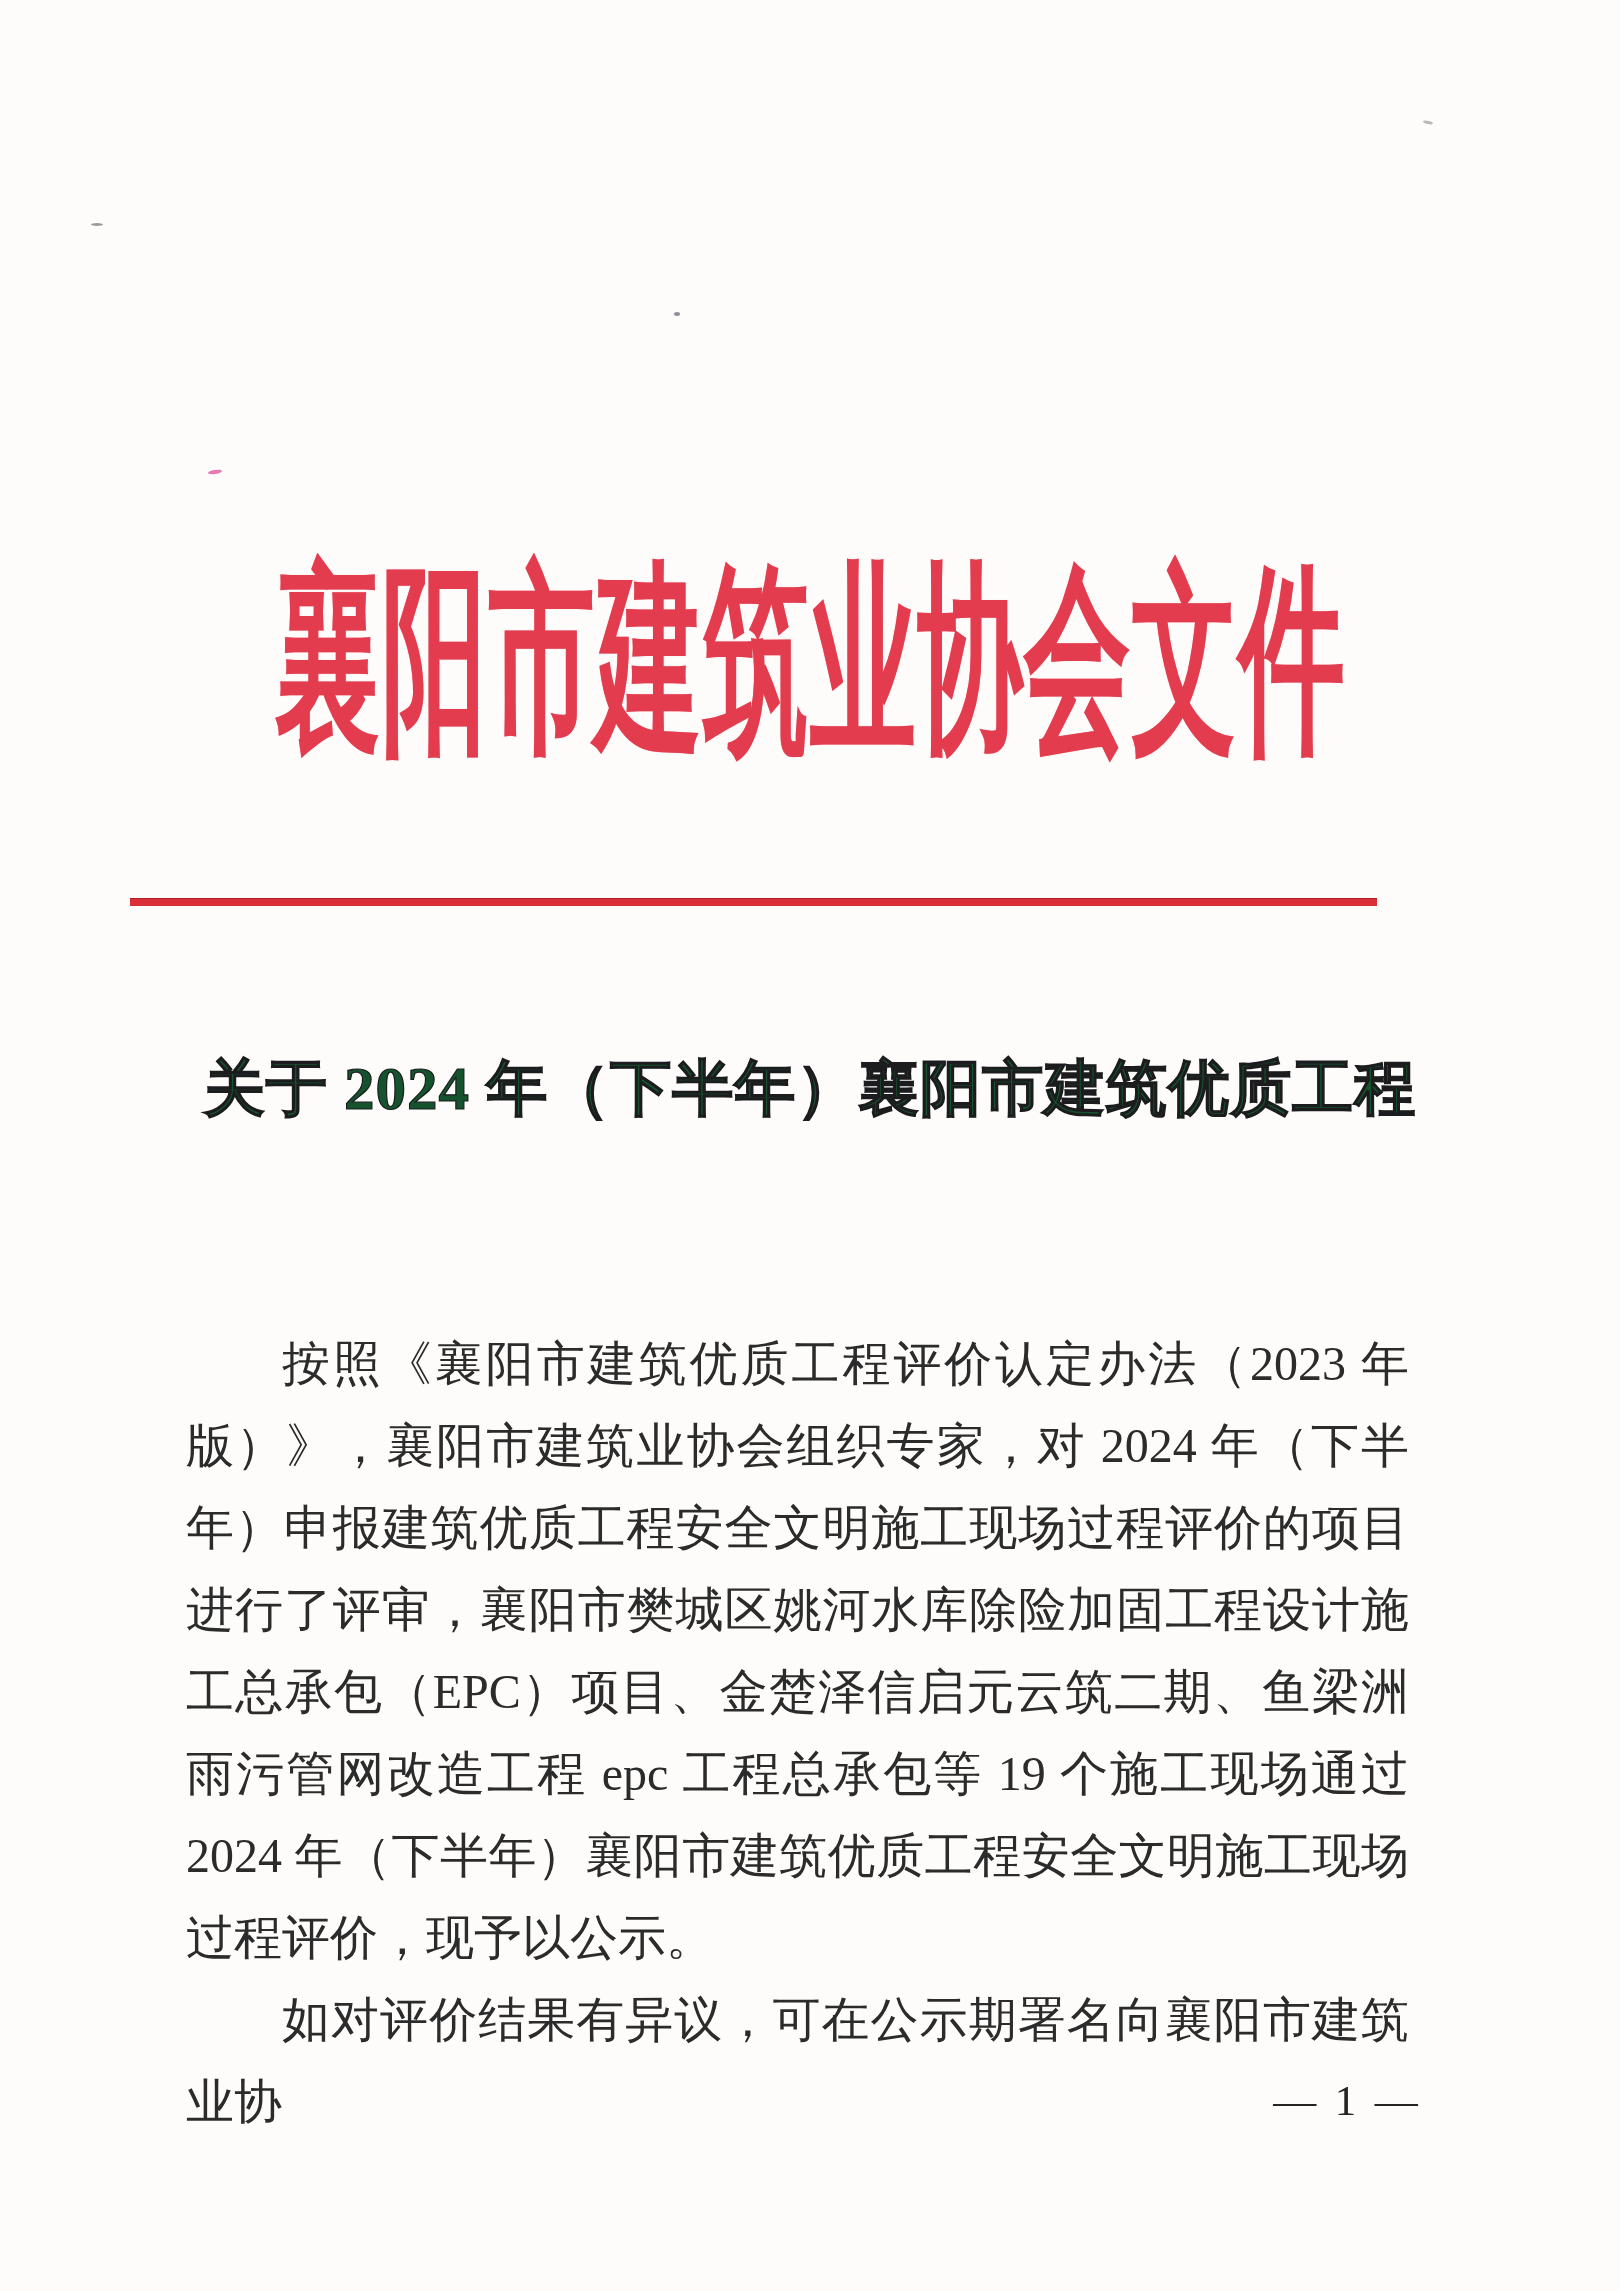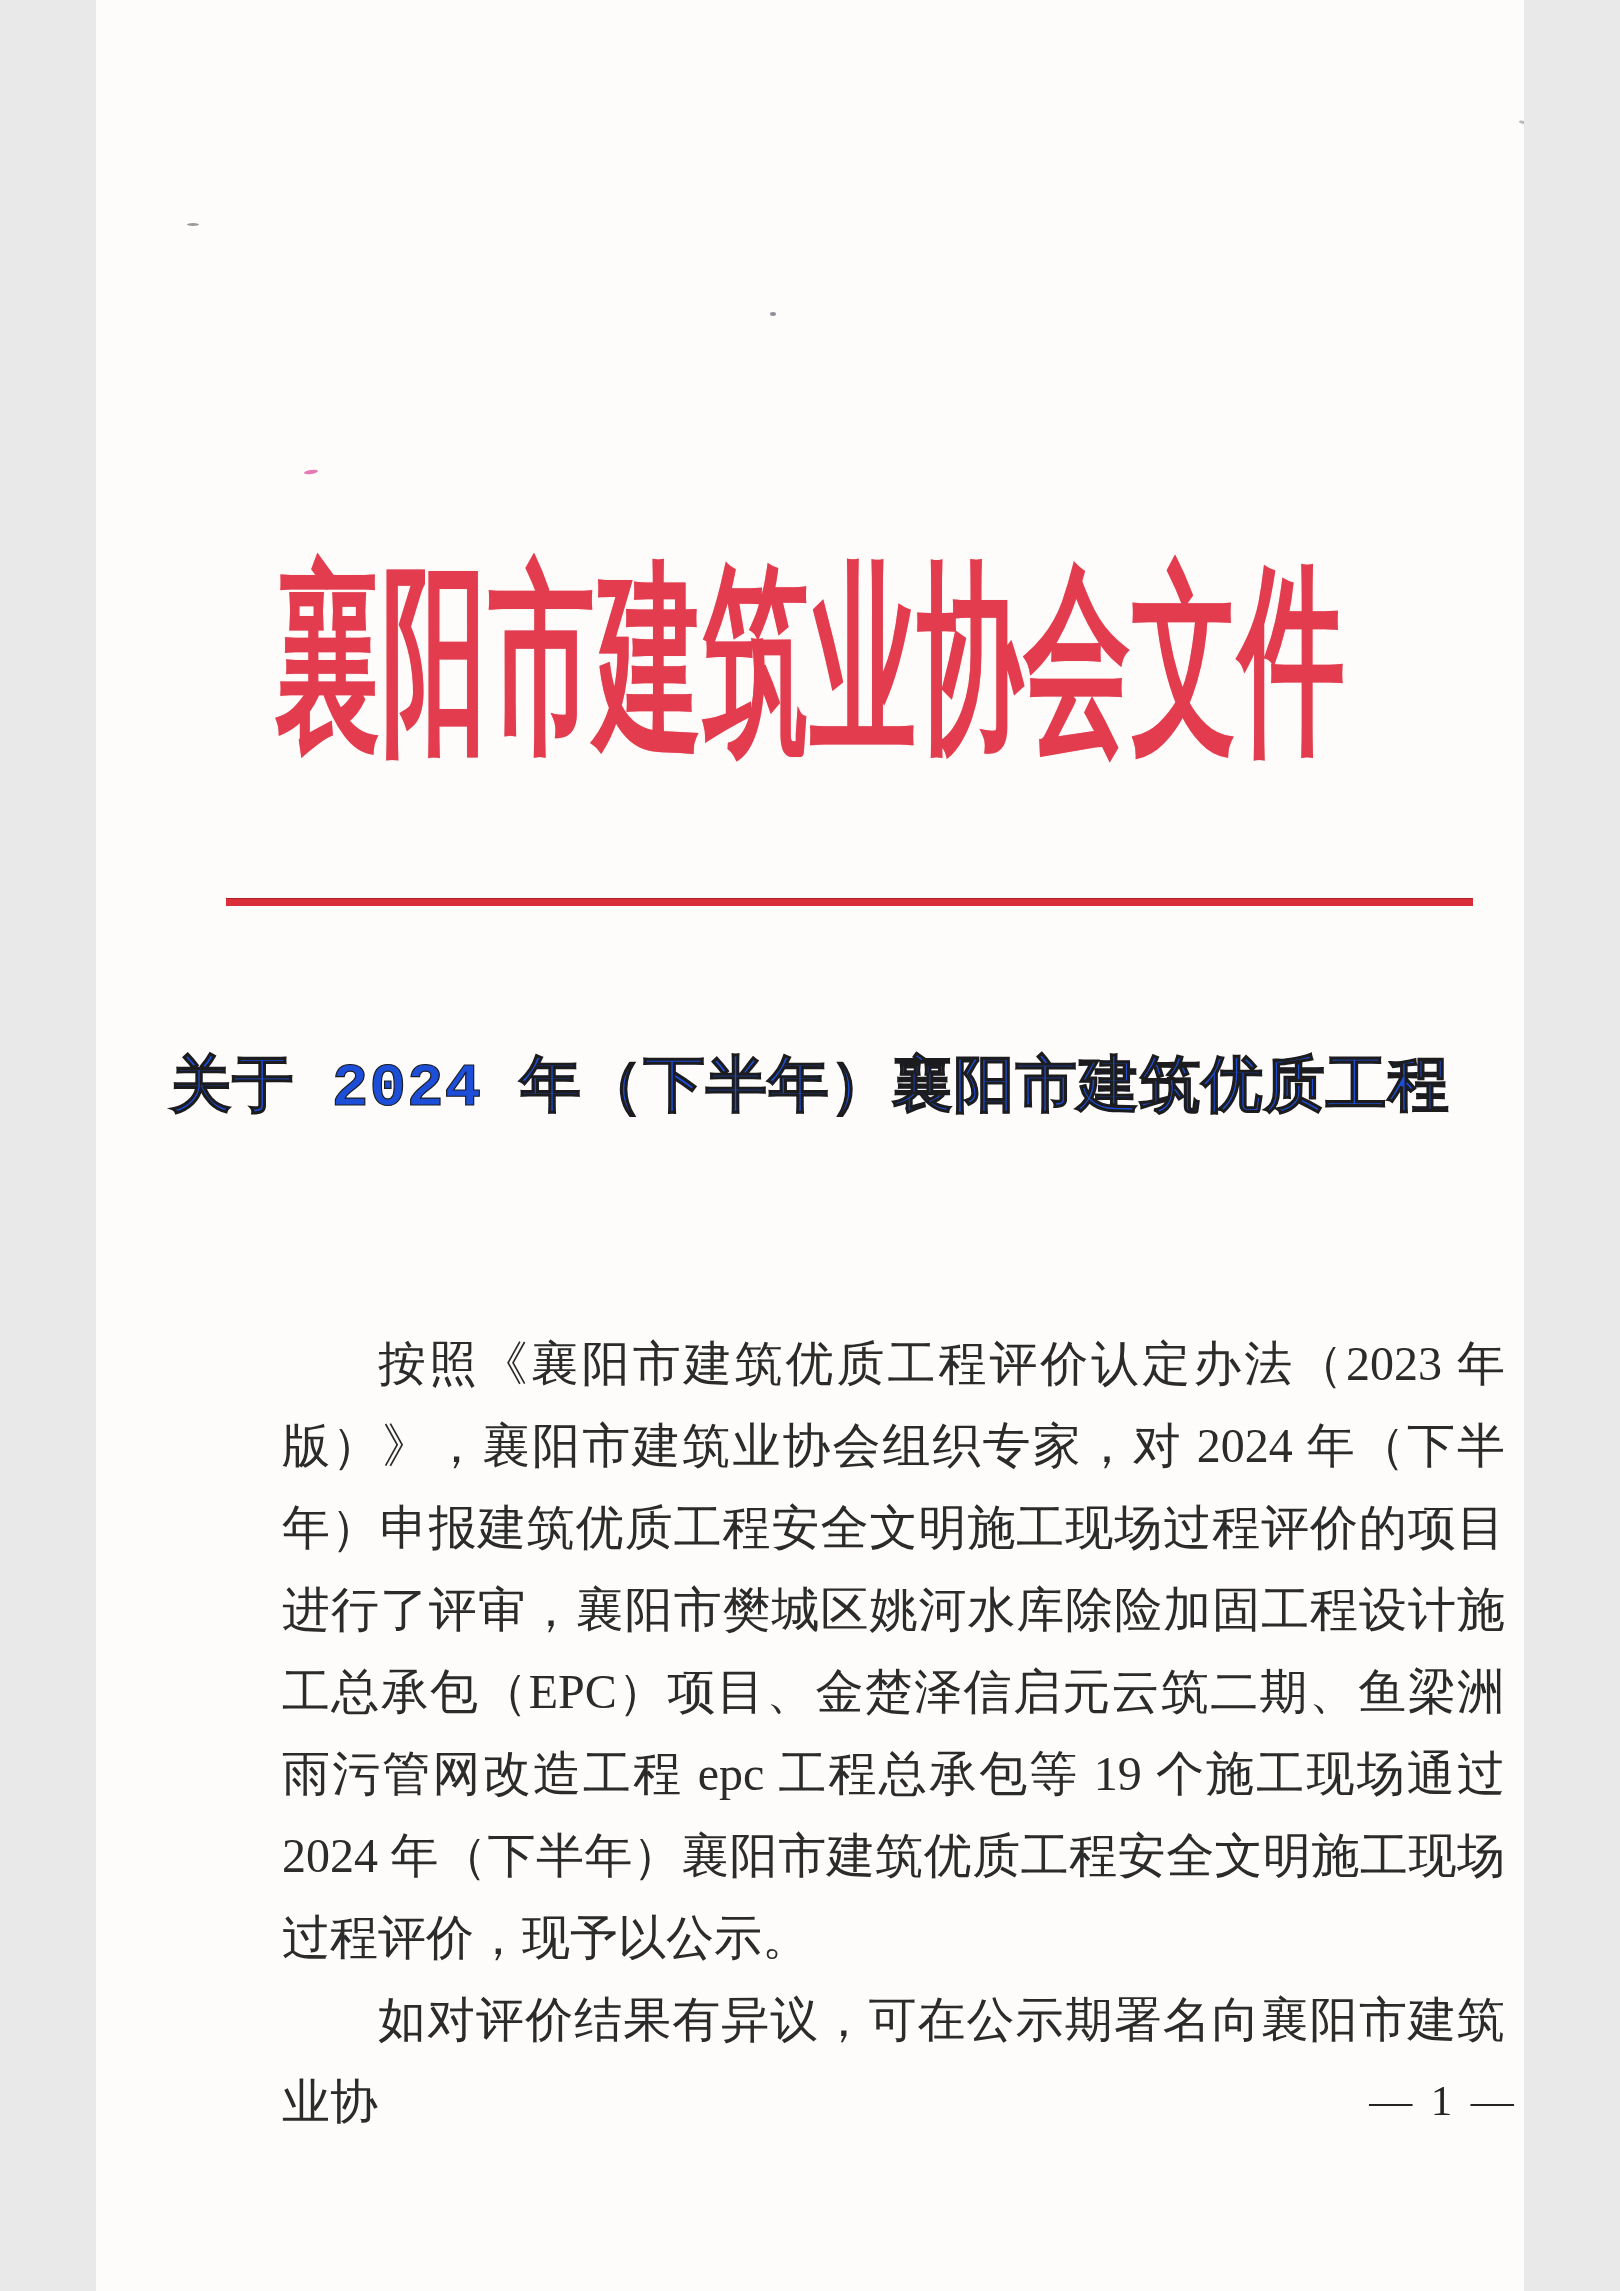--- a/index.html
+++ b/index.html
@@ -1,19 +1,19 @@
 <!DOCTYPE html>
 <html><head>
 <meta charset="utf-8">
 <style>
   * { margin: 0; padding: 0; box-sizing: border-box; }
   html, body { background: #e9e9e9; }
   .page {
     position: relative;
-    width: 1428px;
+    width: 1620px;
     height: 2292px;
     margin: 0 auto;
     background: #fdfcfb;
     overflow: hidden;
     font-family: "Liberation Serif", serif;
     color: #1f1f1f;
   }
 
   
   .masthead {
@@ -49,25 +49,25 @@
     border-top: 1px solid #b01f27;
   }
 
   
   .subject {
     position: absolute;
     top: 1049px;
     left: 0;
     width: 100%;
     text-align: center;
-    font-family: Liberation Mono, monospace;
+    font-family: Liberation Serif, serif;
     font-weight: 700;
     font-size: 61px;
     line-height: 79px;
-    color: #1d4ed8;
+    color: #14532d;
     letter-spacing: 1px;
     -webkit-text-stroke: 1.2px #1c1c1e;
   }
 
   
   .body-text {
     position: absolute;
     top: 1323px;
     left: 186px;
     width: 1223px;

